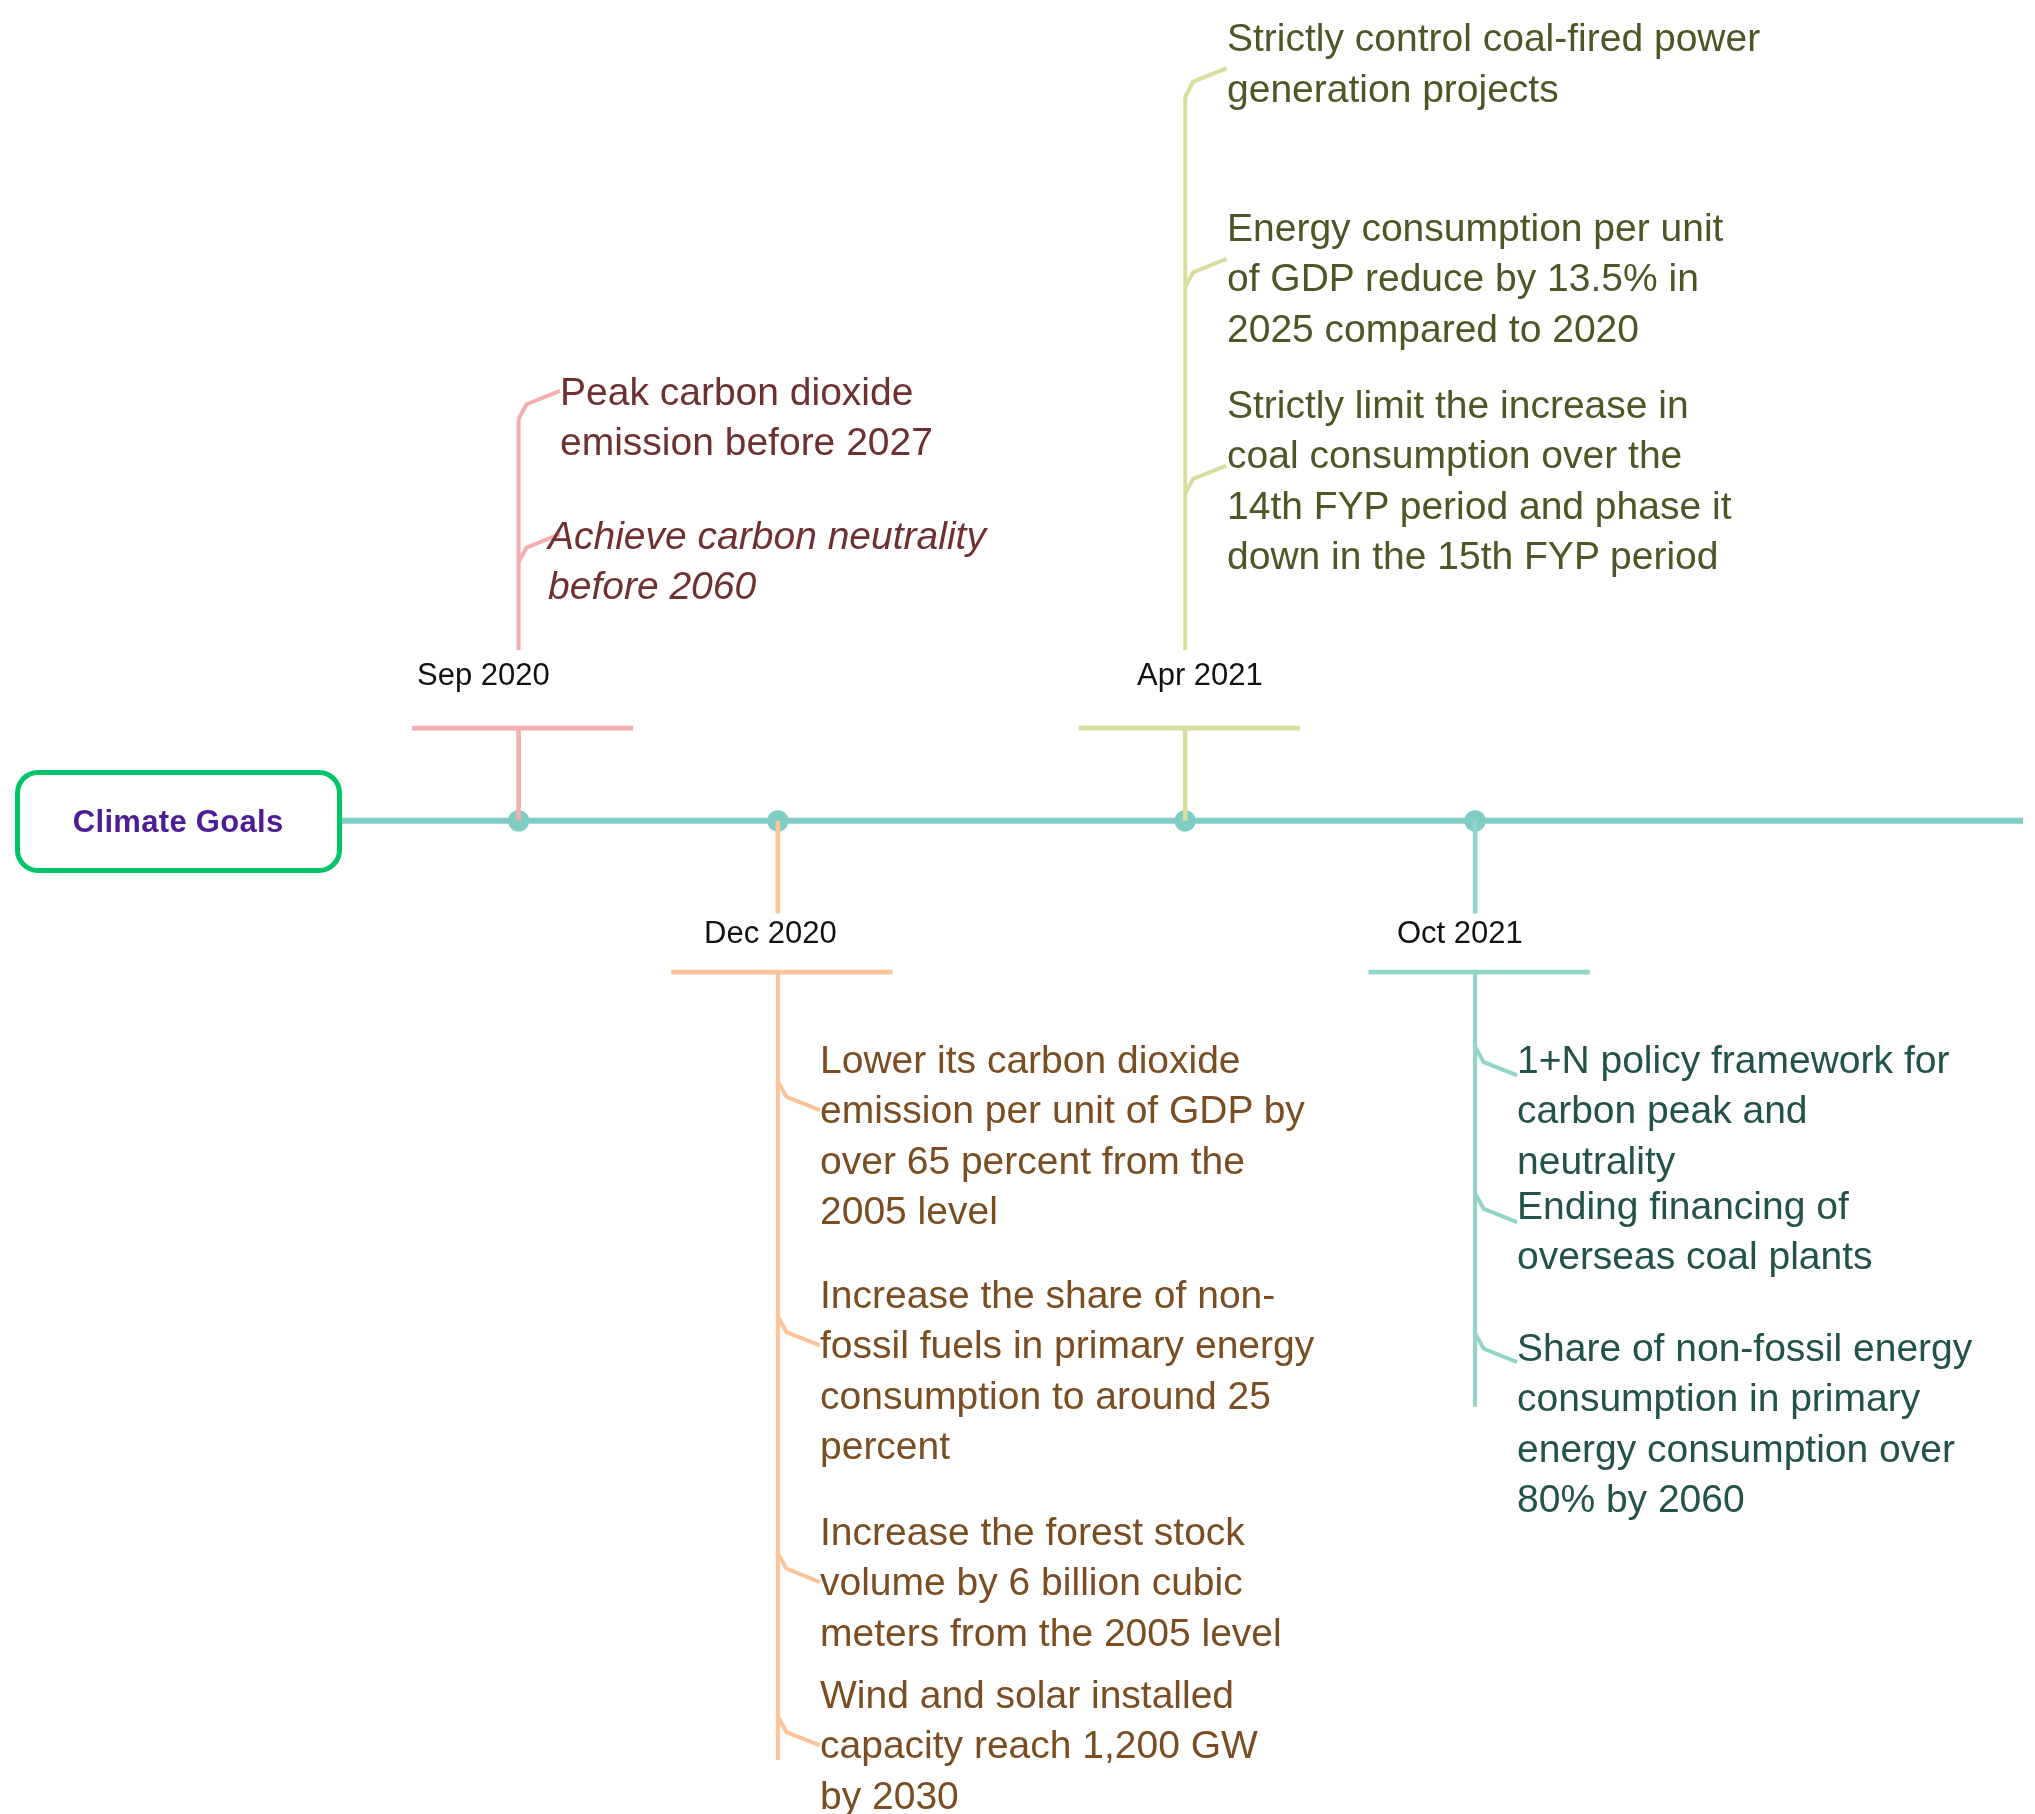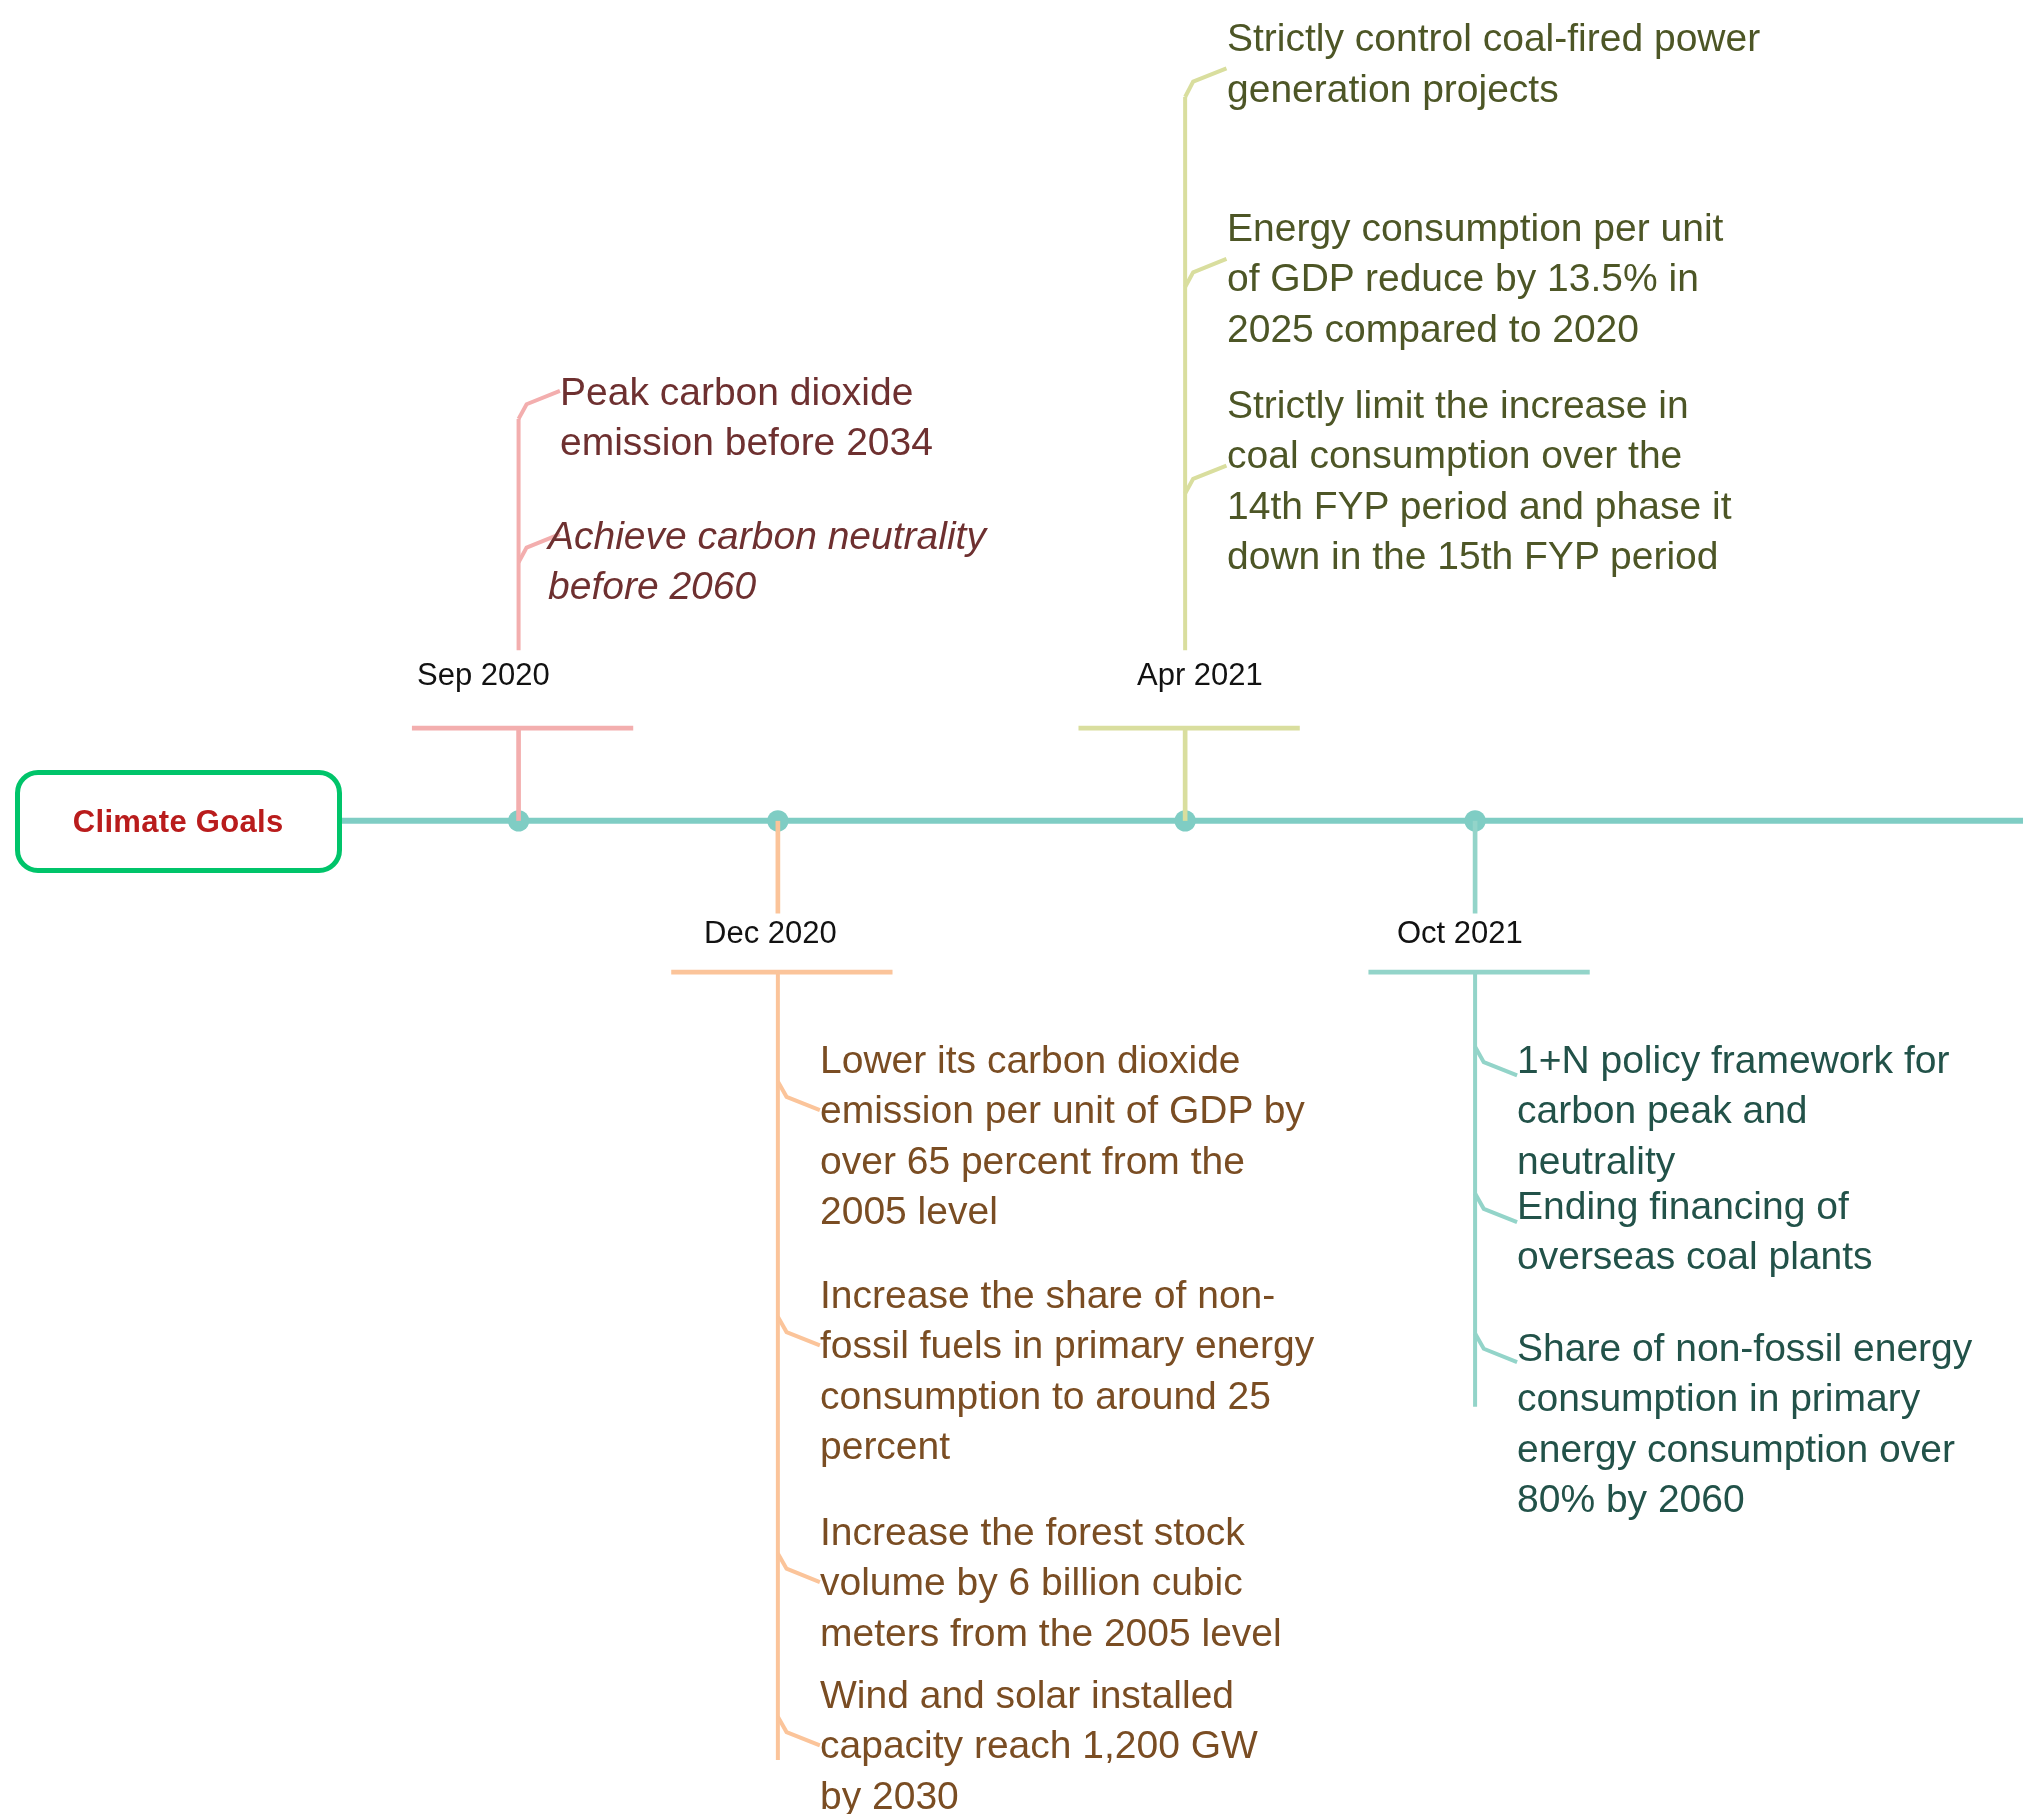--- a/index.html
+++ b/index.html
@@ -38,21 +38,21 @@
     border-radius: 23px;
     background: #ffffff;
     display: flex;
     align-items: center;
     justify-content: center;
     z-index: 5;
   }
   .root-label {
     font-size: 31px;
     font-weight: bold;
-    color: #b91c1c;
+    color: #4c1d95;
     letter-spacing: 0.3px;
     white-space: nowrap;
   }
 
   
   .date-label {
     position: absolute;
     font-size: 31px;
     color: #121212;
     white-space: nowrap;
@@ -131,21 +131,21 @@
   </div>
 
   <div class="date-label" style="left:417px; top:657px;">Sep 2020</div>
 
   <div class="date-label" style="left:689px; top:915px;margin-left:15px;">Dec 2020</div>
 
   <div class="date-label" style="left:1109px; top:657px;margin-left:28px;">Apr 2021</div>
 
   <div class="date-label" style="left:1397px; top:915px;">Oct 2021</div>
 
-  <div class="leaf sep" style="left:560px; top:367px; width:507px;">Peak carbon dioxide emission before 2034</div>
+  <div class="leaf sep" style="left:560px; top:367px; width:507px;">Peak carbon dioxide emission before 2027</div>
   <div class="leaf sep" style="left:548px; top:511px; width:507px;font-style:italic;">Achieve carbon neutrality before 2060</div>
 
   <div class="leaf apr" style="left:1227px; top:13.3px; width:540px;">Strictly control coal-fired power generation projects</div>
   <div class="leaf apr" style="left:1227px; top:203px; width:527px;">Energy consumption per unit of GDP reduce by 13.5% in 2025 compared to 2020</div>
   <div class="leaf apr" style="left:1227px; top:380px; width:533px;">Strictly limit the increase in coal consumption over the 14th FYP period and phase it down in the 15th FYP period</div>
 
   <div class="leaf dec" style="left:820px; top:1035px; width:520px;">Lower its carbon dioxide emission per unit of GDP by over 65 percent from the 2005 level</div>
   <div class="leaf dec" style="left:820px; top:1270px; width:520px;">Increase the share of non-fossil fuels in primary energy consumption to around 25 percent</div>
   <div class="leaf dec" style="left:820px; top:1507px; width:467px;">Increase the forest stock volume by 6 billion cubic meters from the 2005 level</div>
   <div class="leaf dec" style="left:820px; top:1670px; width:467px;">Wind and solar installed capacity reach 1,200 GW by 2030</div>

